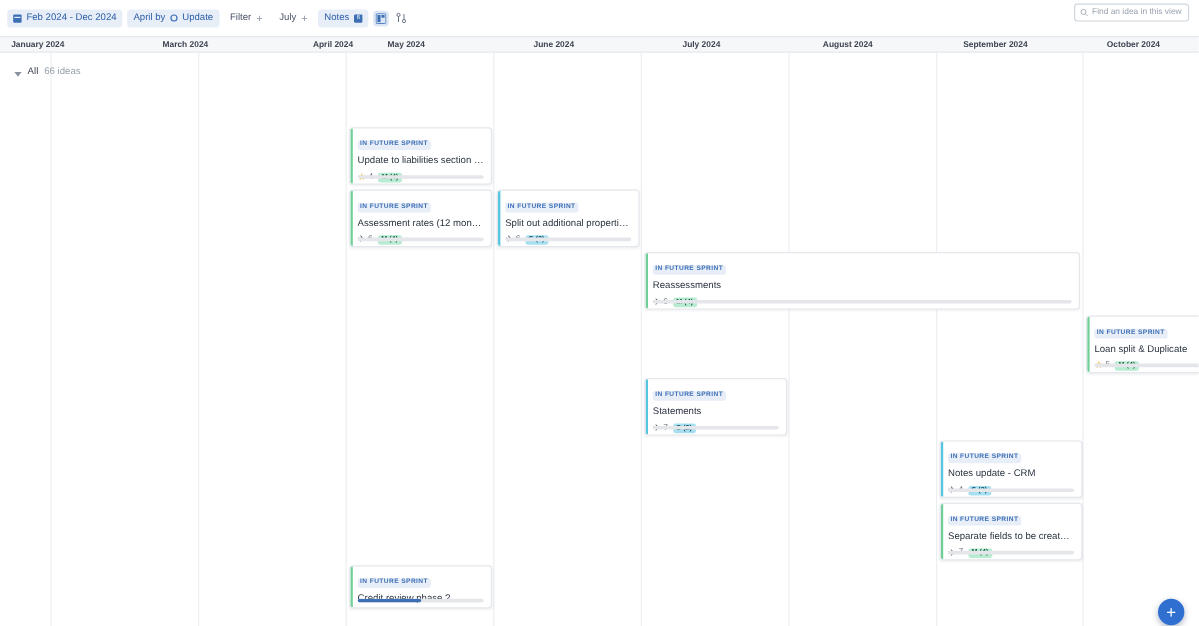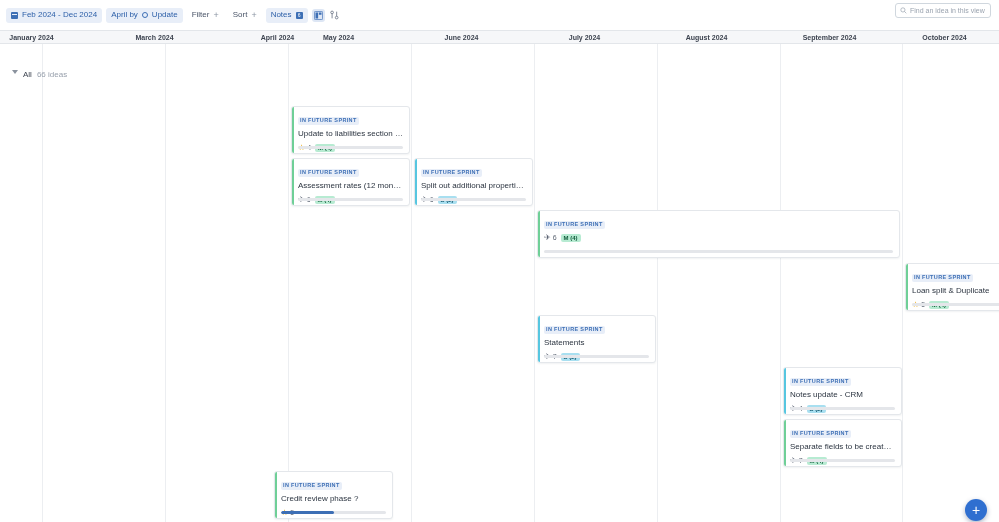--- a/index.html
+++ b/index.html
@@ -136,25 +136,24 @@
     top: 0; bottom: 0;
     width: 1px;
     background: #eceef1;
   }
 
   .group-row {
     position: absolute;
     left: 0; top: 6px;
     height: 14px;
     display: flex;
-    align-items: flex-start;
+    align-items: flex-end;
     gap: 5px;
     padding-left: 12px;
     z-index: 3;
-    margin-top: 20px;
   }
   .tri {
     width: 0; height: 0;
     border-left: 3.5px solid transparent;
     border-right: 3.5px solid transparent;
     border-top: 4px solid #8a929e;
     cursor: pointer;
   }
   .group-name { font-size: 8px; color: #3d4450; }
   .group-count { font-size: 8px; color: #98a0ac; }
@@ -274,21 +273,21 @@
     <span class="tb-ic ic-circ"></span>
     <span>Update</span>
   </div>
 
   <div class="tb-btn plain">
     <span>Filter</span>
     <span class="tb-plus">+</span>
   </div>
 
   <div class="tb-btn plain">
-    <span>Sort</span>
+    <span>July</span>
     <span class="tb-plus">+</span>
   </div>
 
   <div class="tb-btn">
     <span>Notes</span>
     <span class="fields-badge">6</span>
   </div>
 
   <div class="tb-iconbtn active">
     <svg width="9" height="9" viewBox="0 0 12 12">
@@ -365,21 +364,21 @@
       </div></div>
     <div class="card" style="left: 414px; top: 114px; width: 119px; height: 48px;"><div class="accent" style="background: rgb(86, 198, 224);"></div><div class="card-status">IN FUTURE SPRINT</div><div class="card-title" title="Split out additional properties into Ow...">Split out additional properties into Ow...</div><div class="card-meta">
         <span class="score">
           <span class="glyph rocket">✈</span>
           <span>6</span>
         </span>
         <span class="size-badge size-S">S (2)</span>
       </div><div class="progress">
         <div class="bar" style="width: 0%;"></div>
       </div></div>
-    <div class="card" style="left: 537px; top: 166px; width: 363px; height: 48px;"><div class="accent" style="background: rgb(111, 207, 151);"></div><div class="card-status">IN FUTURE SPRINT</div><div class="card-meta">
+    <div class="card" style="left: 537px; top: 166px; width: 363px; height: 48px;"><div class="accent" style="background: rgb(111, 207, 151);"></div><div class="card-status">IN FUTURE SPRINT</div><div class="card-title" title="Reassessments">Reassessments</div><div class="card-meta">
         <span class="score">
           <span class="glyph rocket">✈</span>
           <span>6</span>
         </span>
         <span class="size-badge size-M">M (4)</span>
       </div><div class="progress">
         <div class="bar" style="width: 0%;"></div>
       </div></div>
     <div class="card" style="left: 905px; top: 219px; width: 119px; height: 48px;"><div class="accent" style="background: rgb(111, 207, 151);"></div><div class="card-status">IN FUTURE SPRINT</div><div class="card-title" title="Loan split &amp; Duplicate">Loan split &amp; Duplicate</div><div class="card-meta">
         <span class="score">
@@ -410,21 +409,21 @@
       </div></div>
     <div class="card" style="left: 783px; top: 375px; width: 119px; height: 48px;"><div class="accent" style="background: rgb(111, 207, 151);"></div><div class="card-status">IN FUTURE SPRINT</div><div class="card-title" title="Separate fields to be created in CRM f...">Separate fields to be created in CRM f...</div><div class="card-meta">
         <span class="score">
           <span class="glyph rocket">✈</span>
           <span>7</span>
         </span>
         <span class="size-badge size-M">M (4)</span>
       </div><div class="progress">
         <div class="bar" style="width: 0%;"></div>
       </div></div>
-    <div class="card" style="left: 274px; top: 427px; width: 119px; height: 48px;"><div class="accent" style="background: rgb(111, 207, 151);"></div><div class="card-status">IN FUTURE SPRINT</div><div class="card-title" title="Credit review phase ?">Credit review phase ?</div><div class="card-meta">
+    <div class="card" style="left: 291px; top: 427px; width: 119px; height: 36px;"><div class="accent" style="background: rgb(111, 207, 151);"></div><div class="card-status">IN FUTURE SPRINT</div><div class="card-title" title="Credit review phase ?">Credit review phase ?</div><div class="card-meta">
         <span class="score">
           <span class="glyph star">★</span>
           <span>5</span>
         </span>
       </div><div class="progress">
         <div class="bar" style="width: 50%;"></div>
       </div></div>
     <div class="card" style="left: 783px; top: 479px; width: 119px; height: 44px;">
       <div class="accent" style="background: rgb(111, 207, 151);"></div>
     </div>

